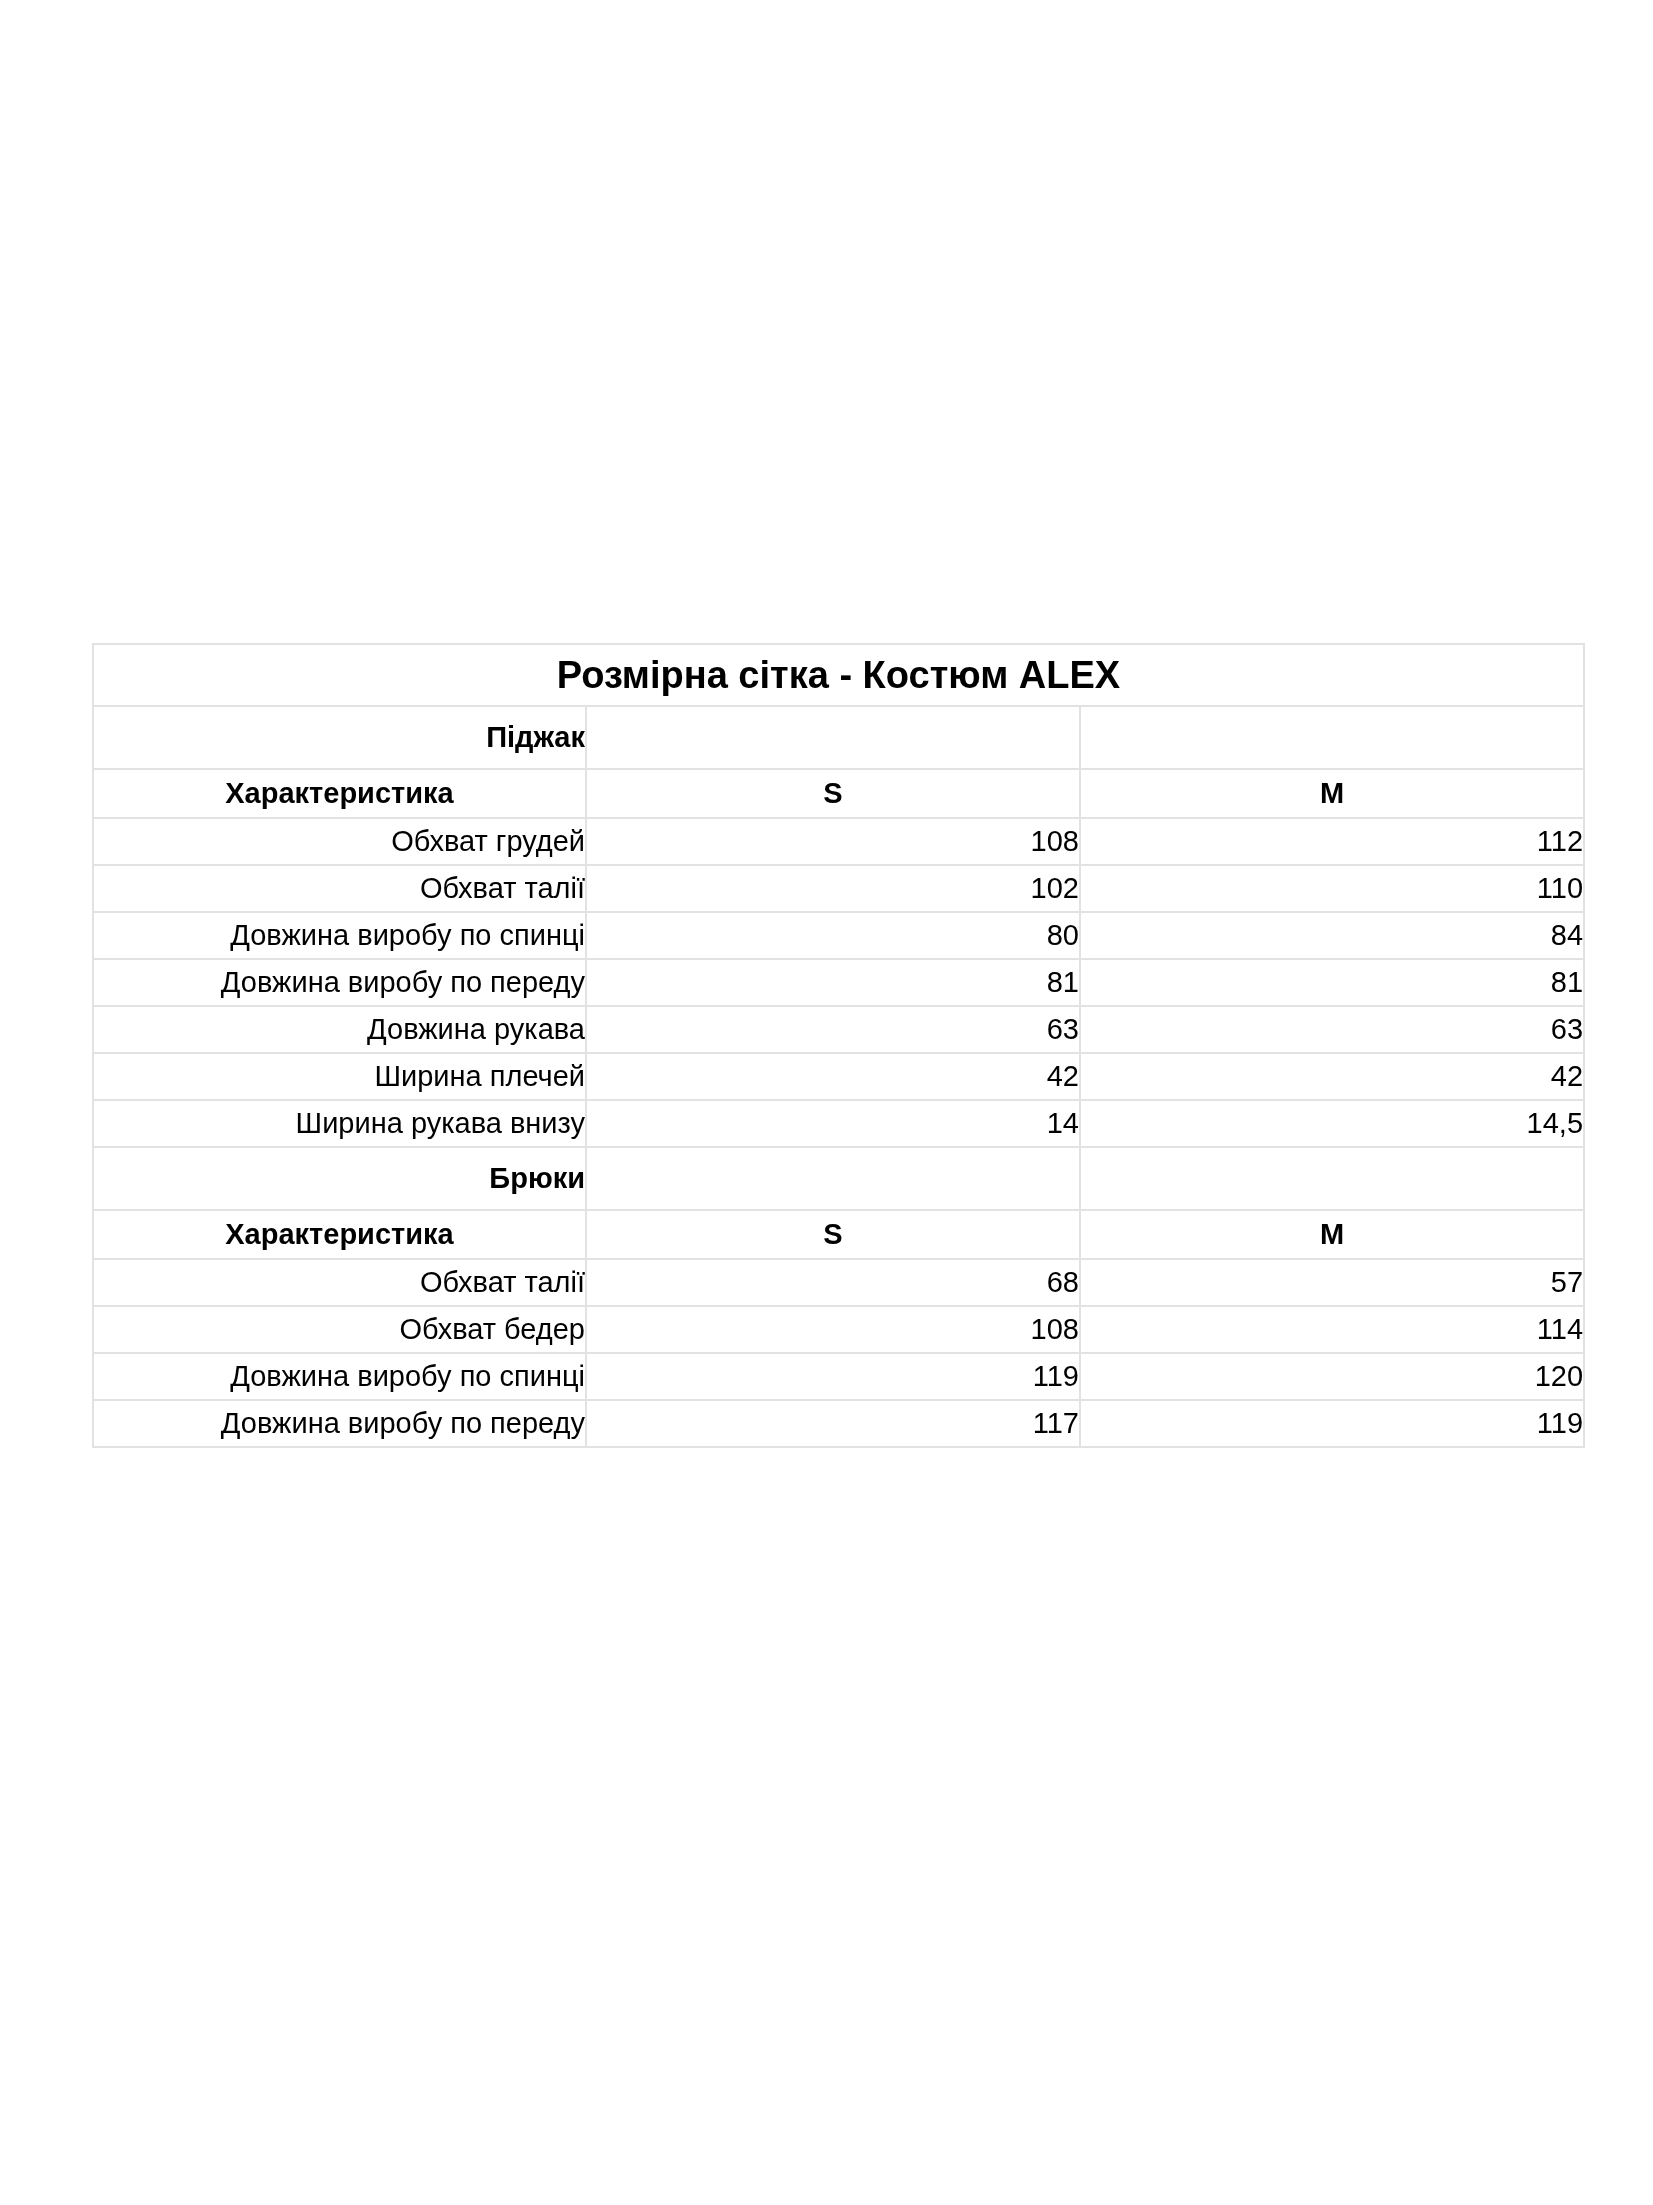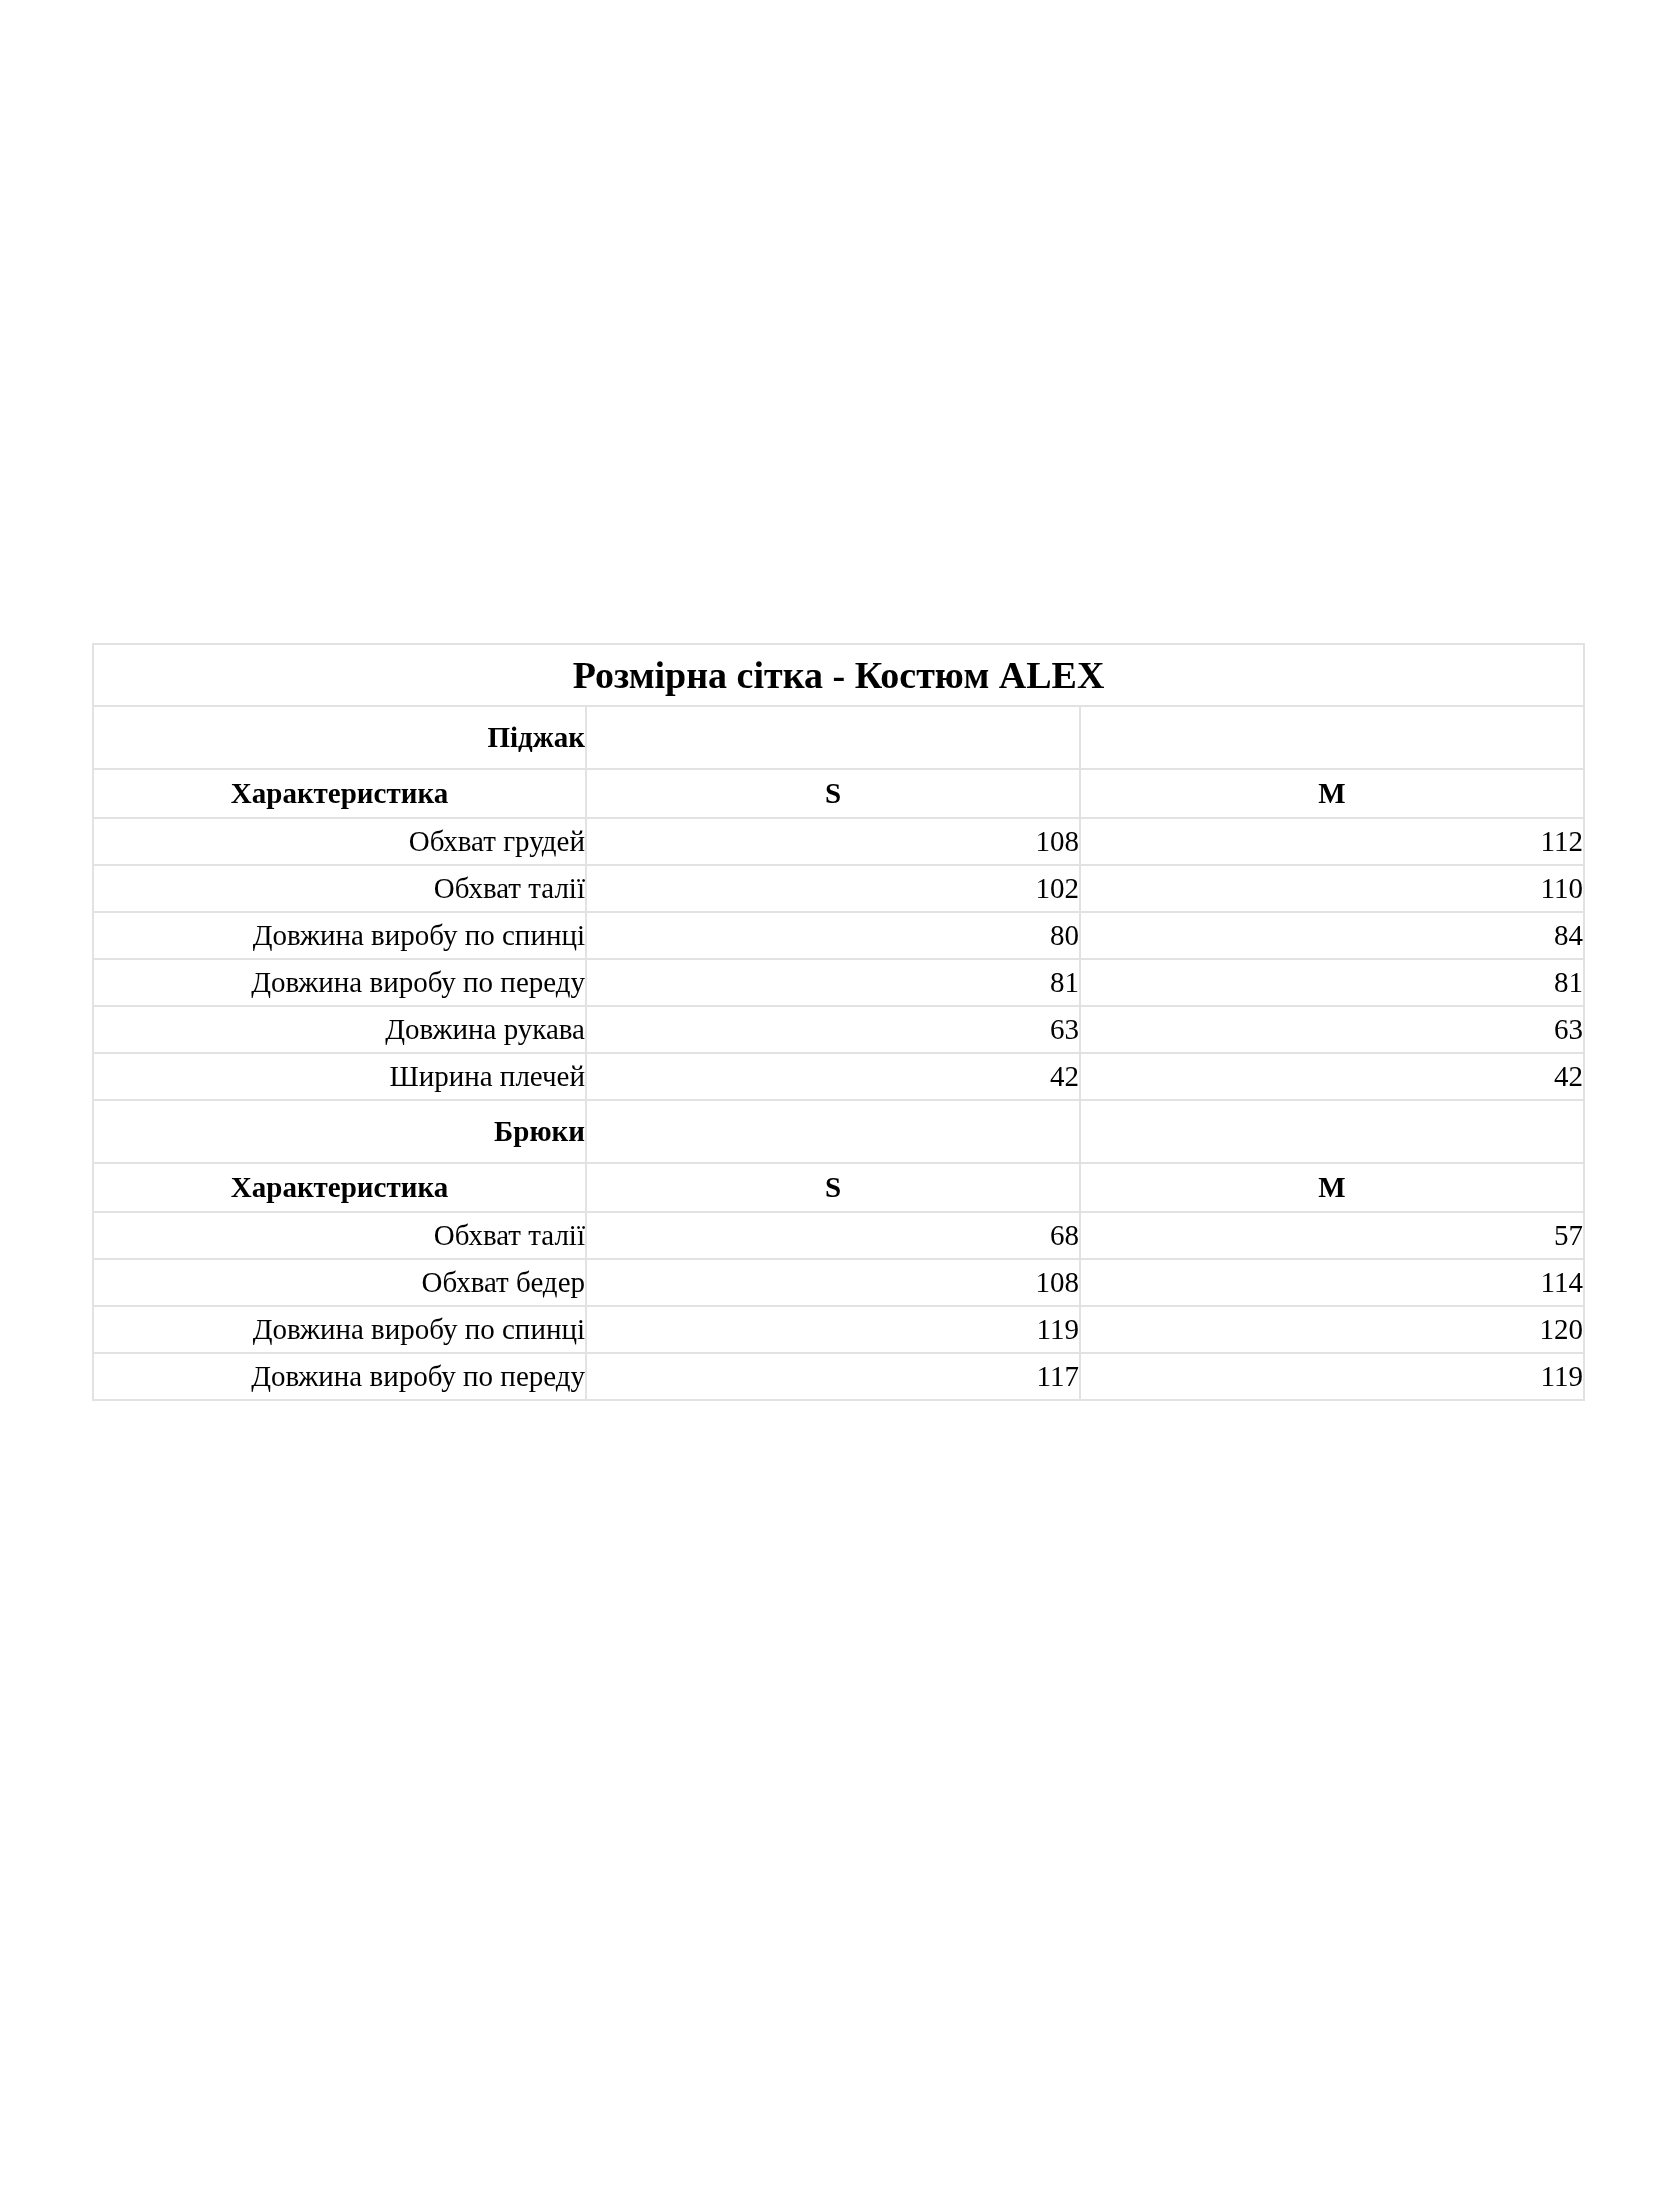--- a/index.html
+++ b/index.html
@@ -1,21 +1,21 @@
 <!DOCTYPE html>
 <html style="font-size:13px"><head>
 <meta charset="utf-8">
 <style>
   html, body { margin: 0; padding: 0; background: #ffffff; }
   .page {
     position: relative;
     width: 1654px;
     height: 1869px;
     background: #ffffff;
-    font-family: Liberation Serif, serif;
+    font-family: Liberation Sans, sans-serif;
     color: #000000;
   }
   table.size-chart {
     position: absolute;
     left: 92px;
     top: 643px;
     width: 1491px;
     border-collapse: collapse;
     table-layout: fixed;
   }
@@ -106,20 +106,25 @@
     <tr class="r-data">
       <td class="label-cell">Довжина рукава</td>
       <td class="num-cell">63</td>
       <td class="num-cell">63</td>
     </tr>
     <tr class="r-data">
       <td class="label-cell">Ширина плечей</td>
       <td class="num-cell">42</td>
       <td class="num-cell">42</td>
     </tr>
+    <tr class="r-data">
+      <td class="label-cell">Ширина рукава внизу</td>
+      <td class="num-cell">14</td>
+      <td class="num-cell">14,5</td>
+    </tr>
 
     <tr class="r-section">
       <td class="section-cell">Брюки</td>
       <td></td>
       <td></td>
     </tr>
 
     <tr class="r-head">
       <td class="head-cell">Характеристика</td>
       <td class="head-cell">S</td>

